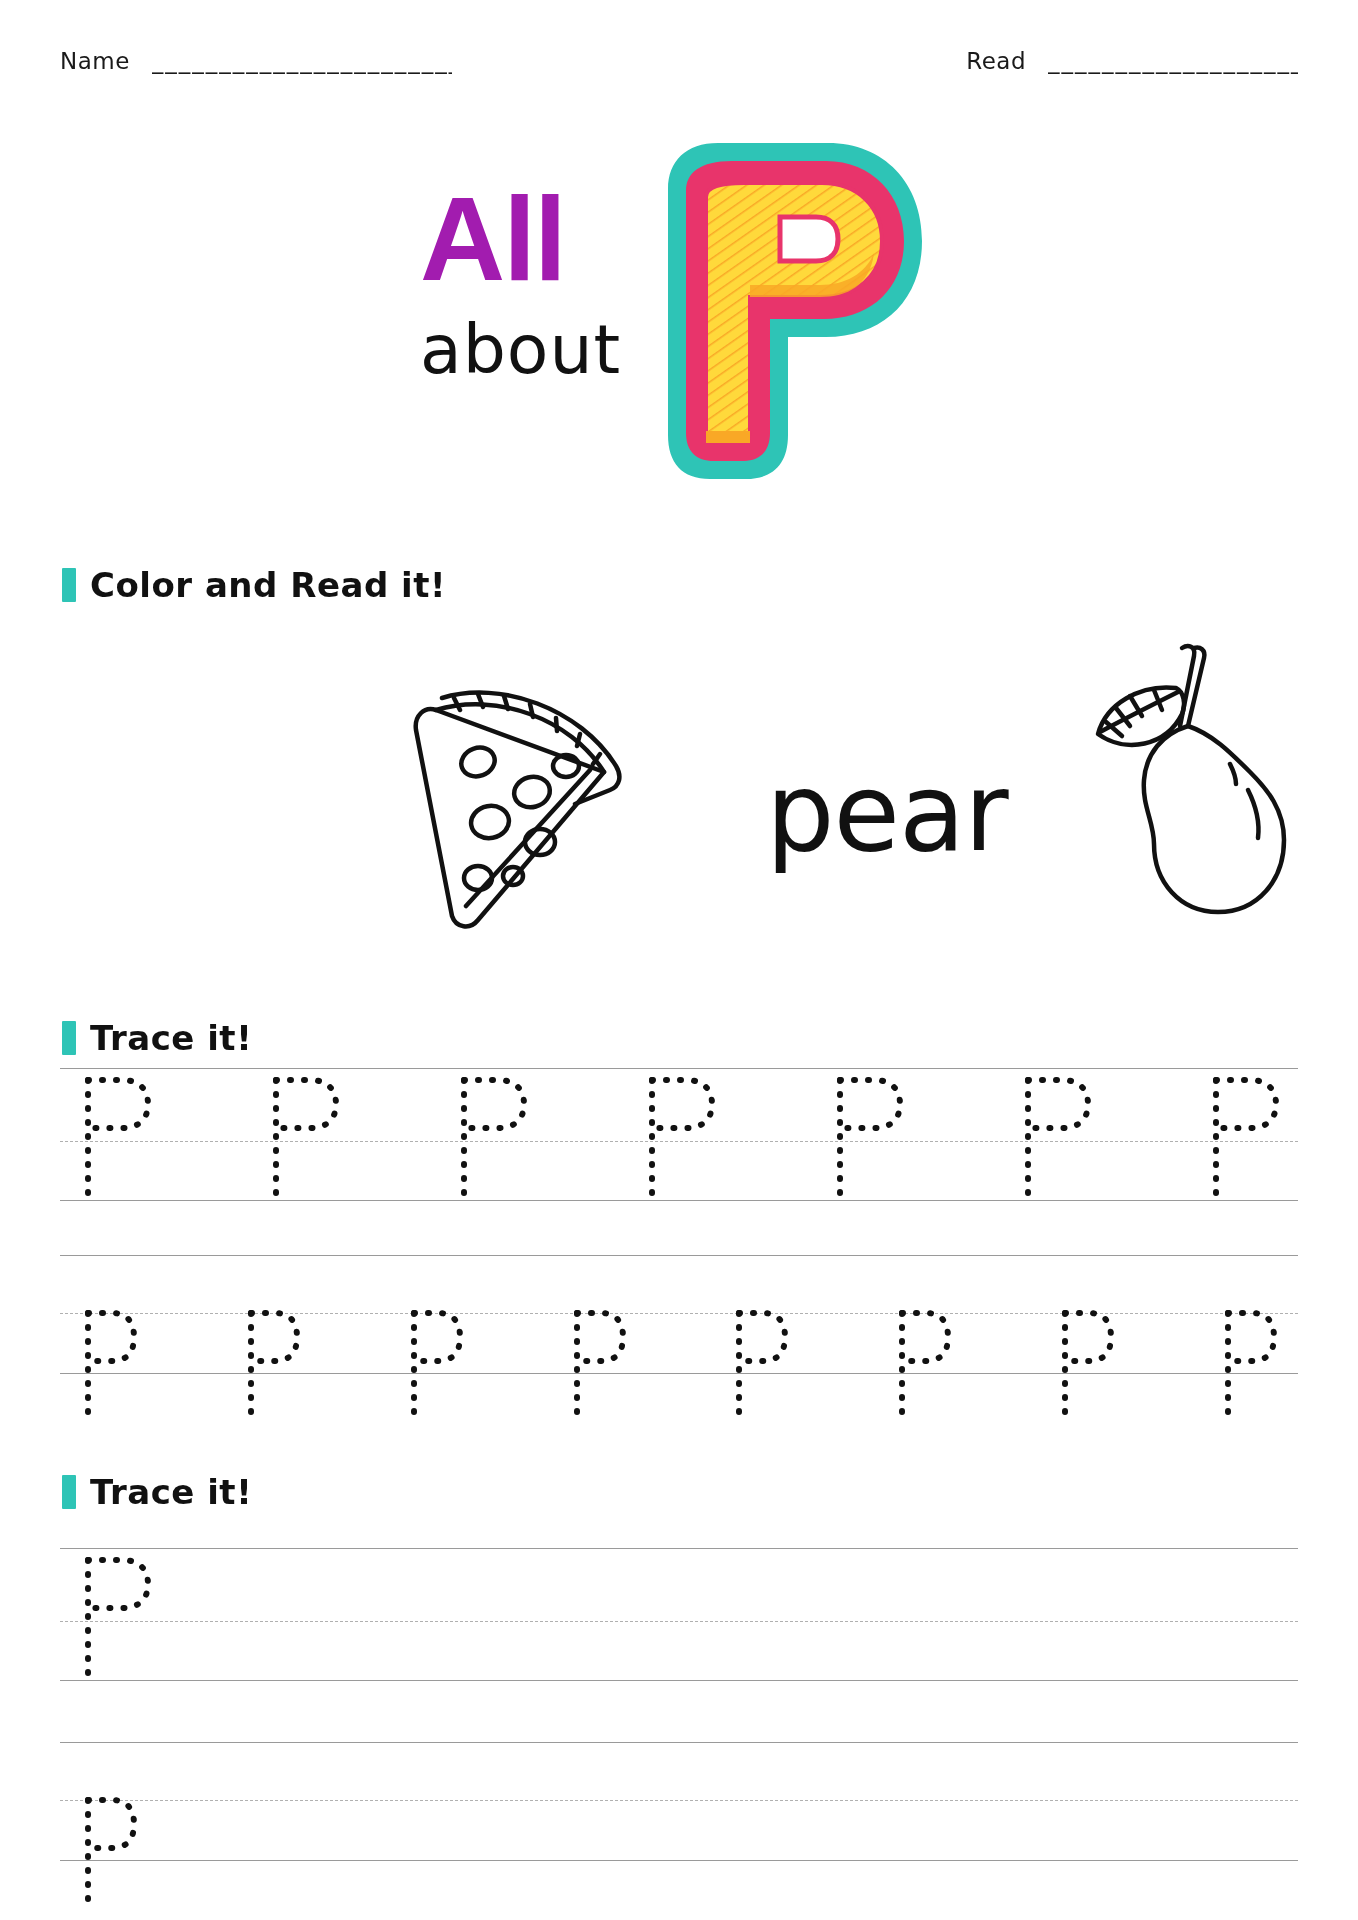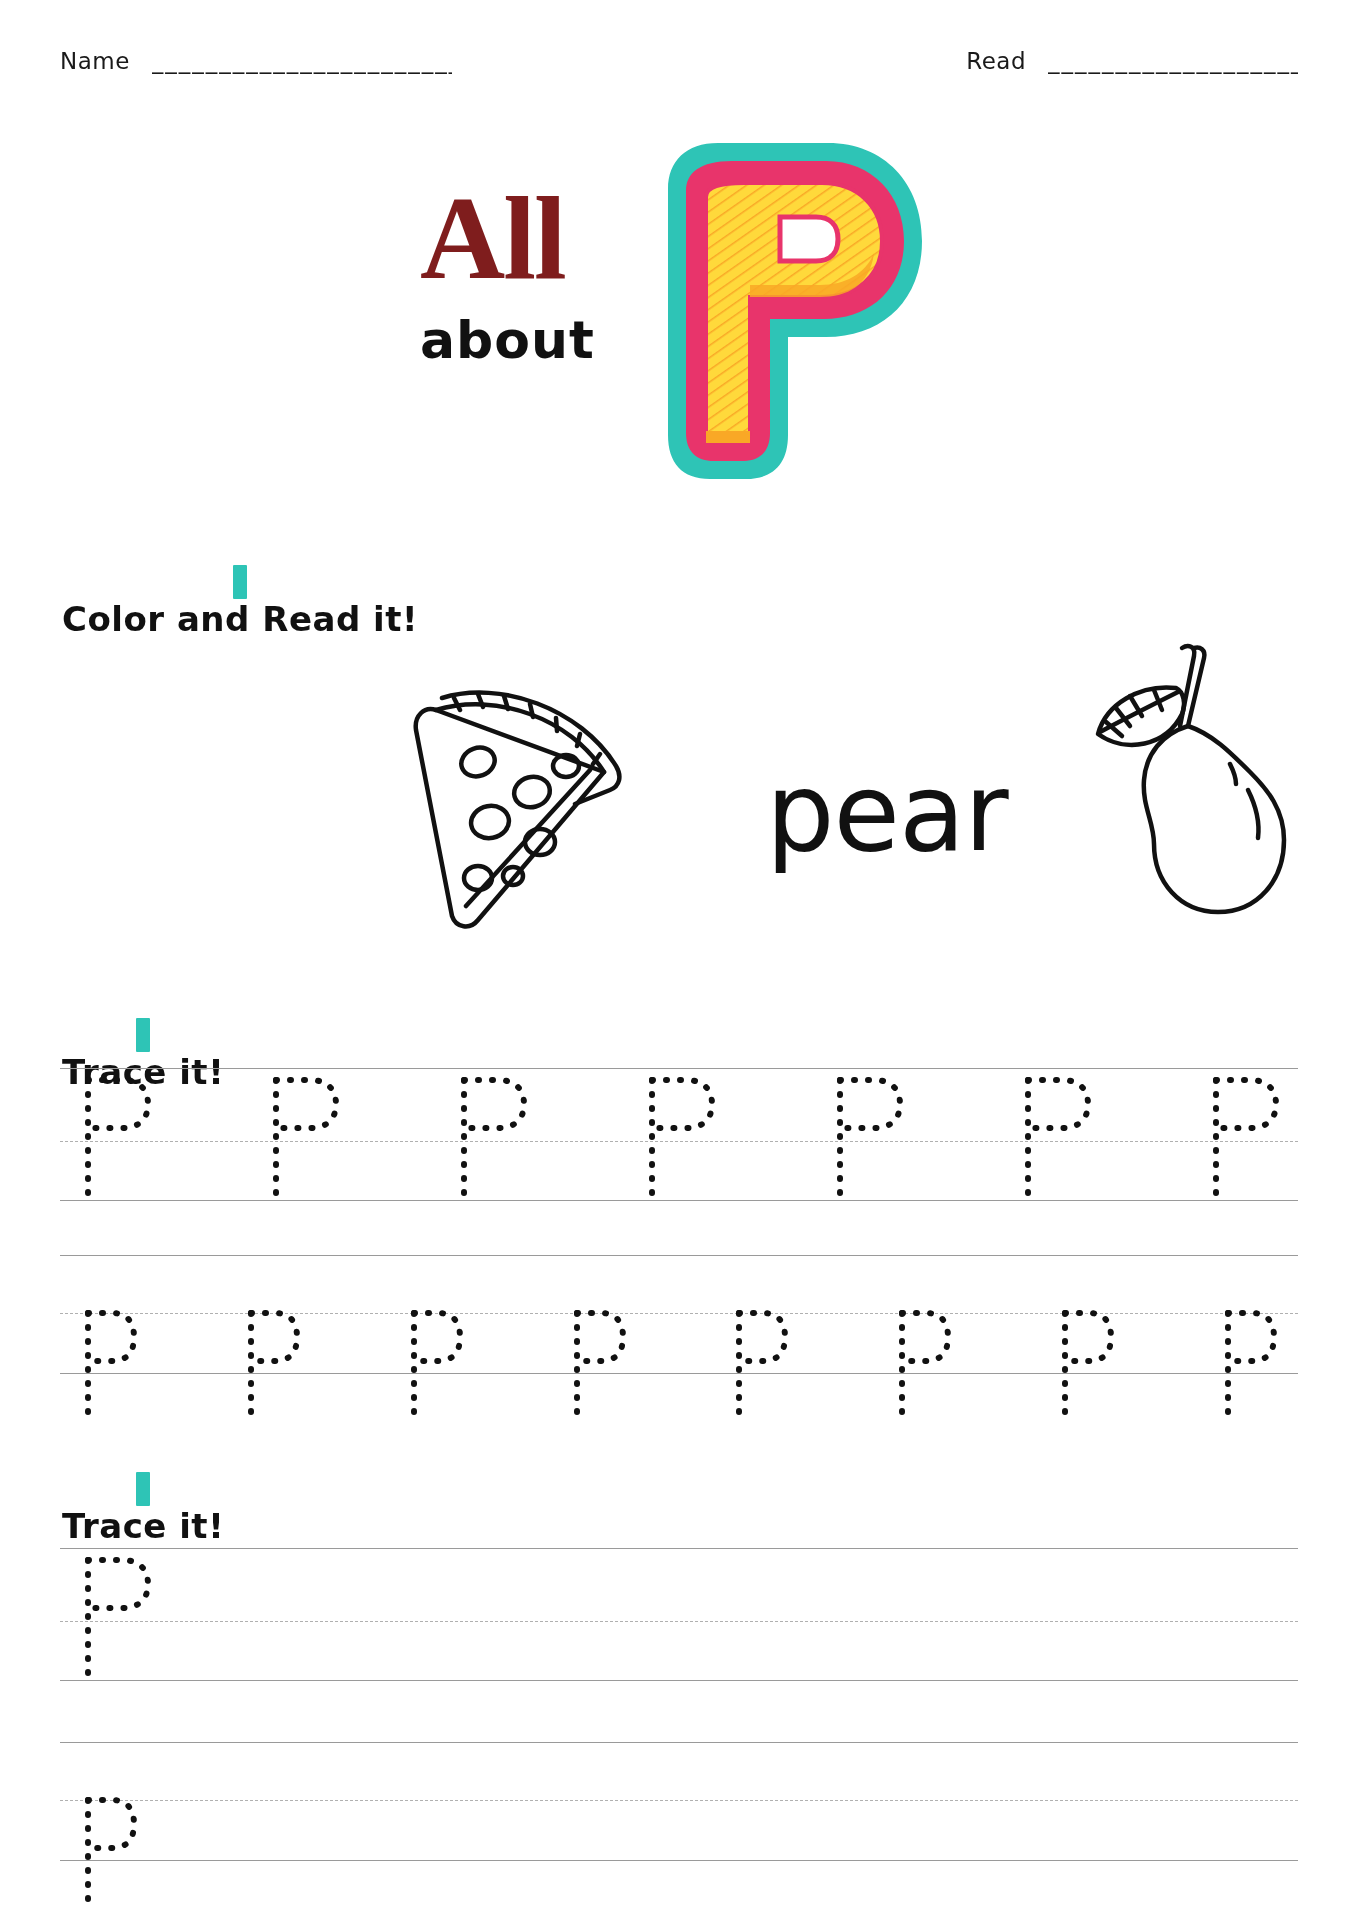--- a/index.html
+++ b/index.html
@@ -57,49 +57,49 @@
     height: 330px;
   }
   .title-all {
     position: absolute;
     left: 420px;
     top: 30px;
     font-size: 118px;
     font-weight: 800;
     letter-spacing: -2px;
     line-height: 1;
-    color: #7f1d1d;
-    font-family: Liberation Serif, serif;
+    color: #a21caf;
+    font-family: Liberation Sans, sans-serif;
   }
   .title-about {
     position: absolute;
     left: 420px;
     top: 160px;
-    font-size: 52px;
-    font-weight: 700;
+    font-size: 68px;
+    font-weight: 400;
     letter-spacing: 1px;
     color: #111;
     font-family: "DejaVu Sans", sans-serif;
   }
   .letter-badge {
     position: absolute;
     left: 660px;
     top: -15px;
     width: 270px;
     height: 350px;
   }
   .letter-badge svg { display: block; }
 
   
   .section-heading {
     position: absolute;
     display: flex;
     align-items: center;
+    gap: 14px;
     left: 62px;
-    flex-direction: column;
   }
   .heading-bar {
     width: 14px;
     height: 34px;
     background: #2ec4b6;
     border-radius: 1px;
     flex: 0 0 auto;
   }
   .heading-text {
     font-size: 34px;

